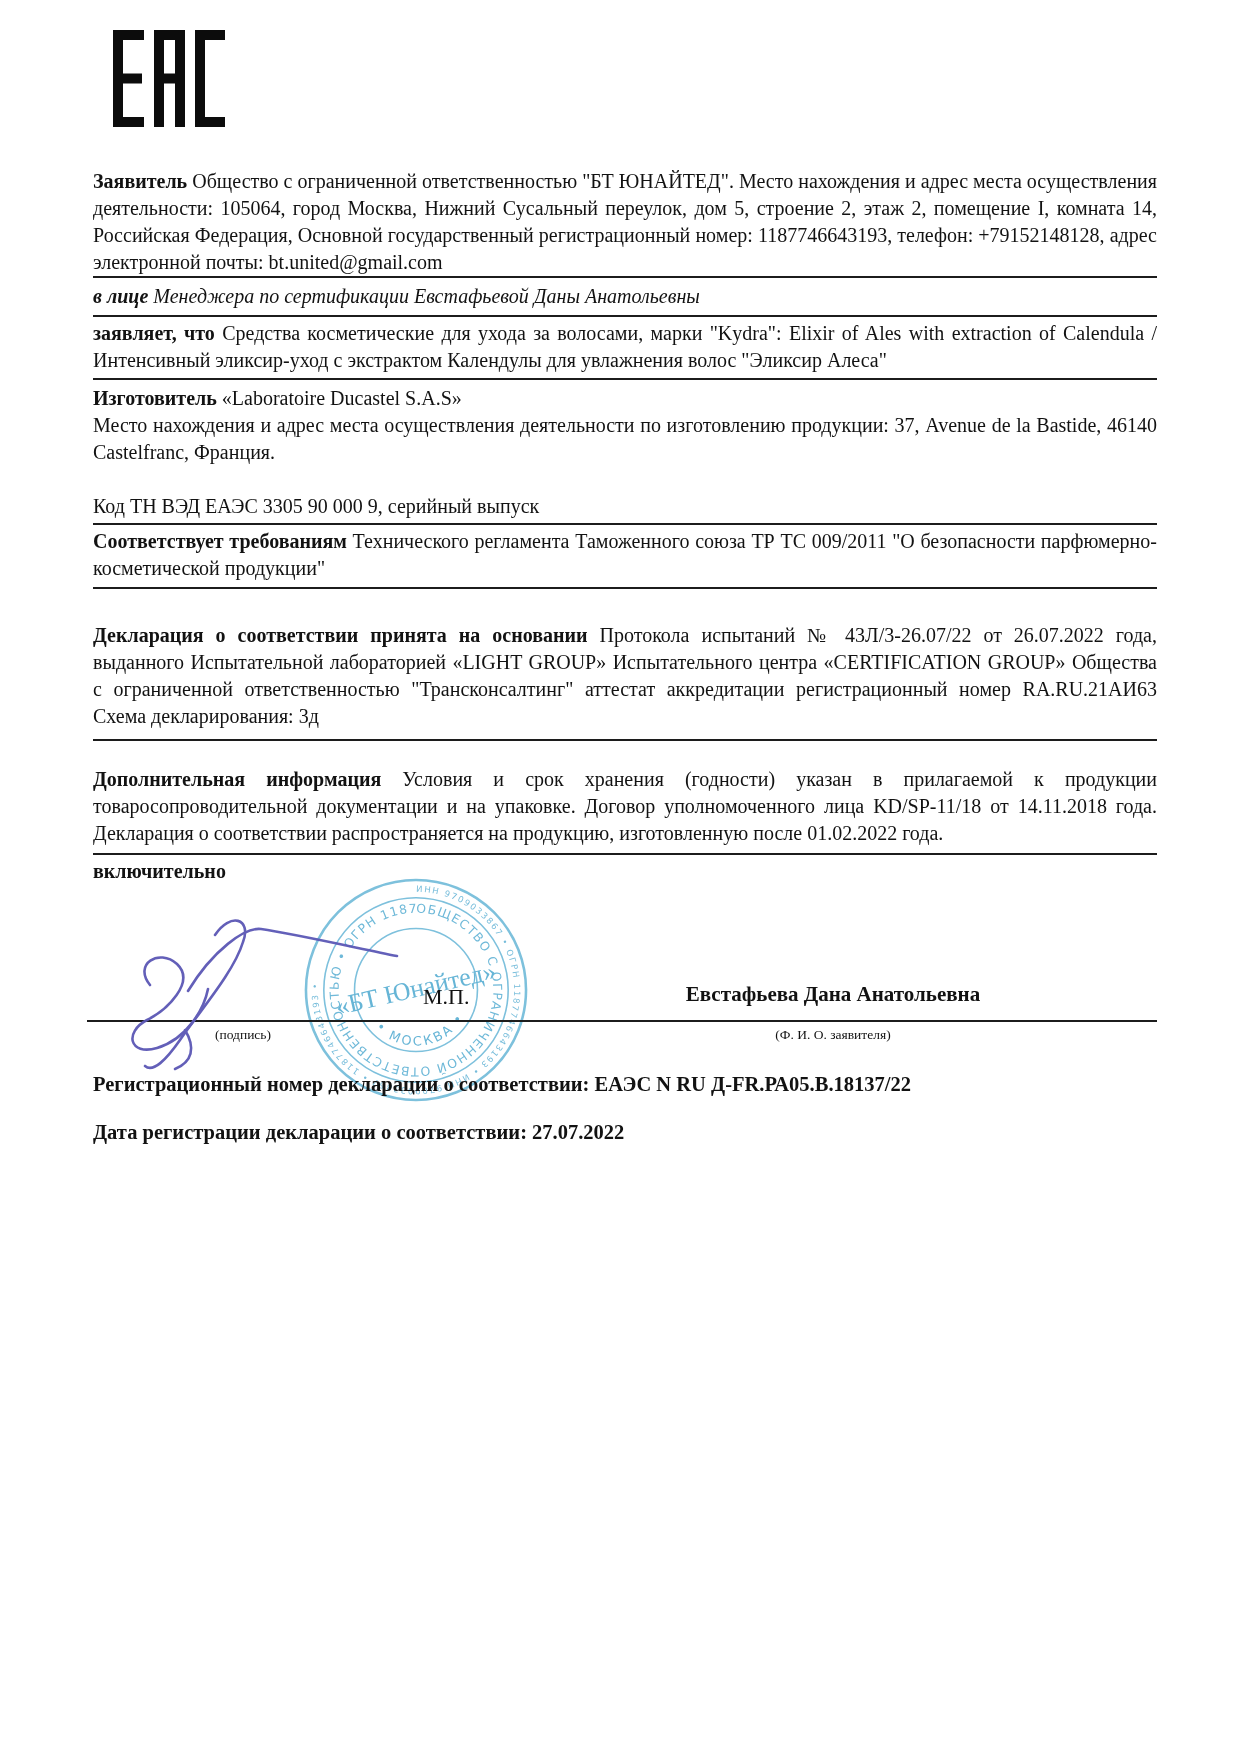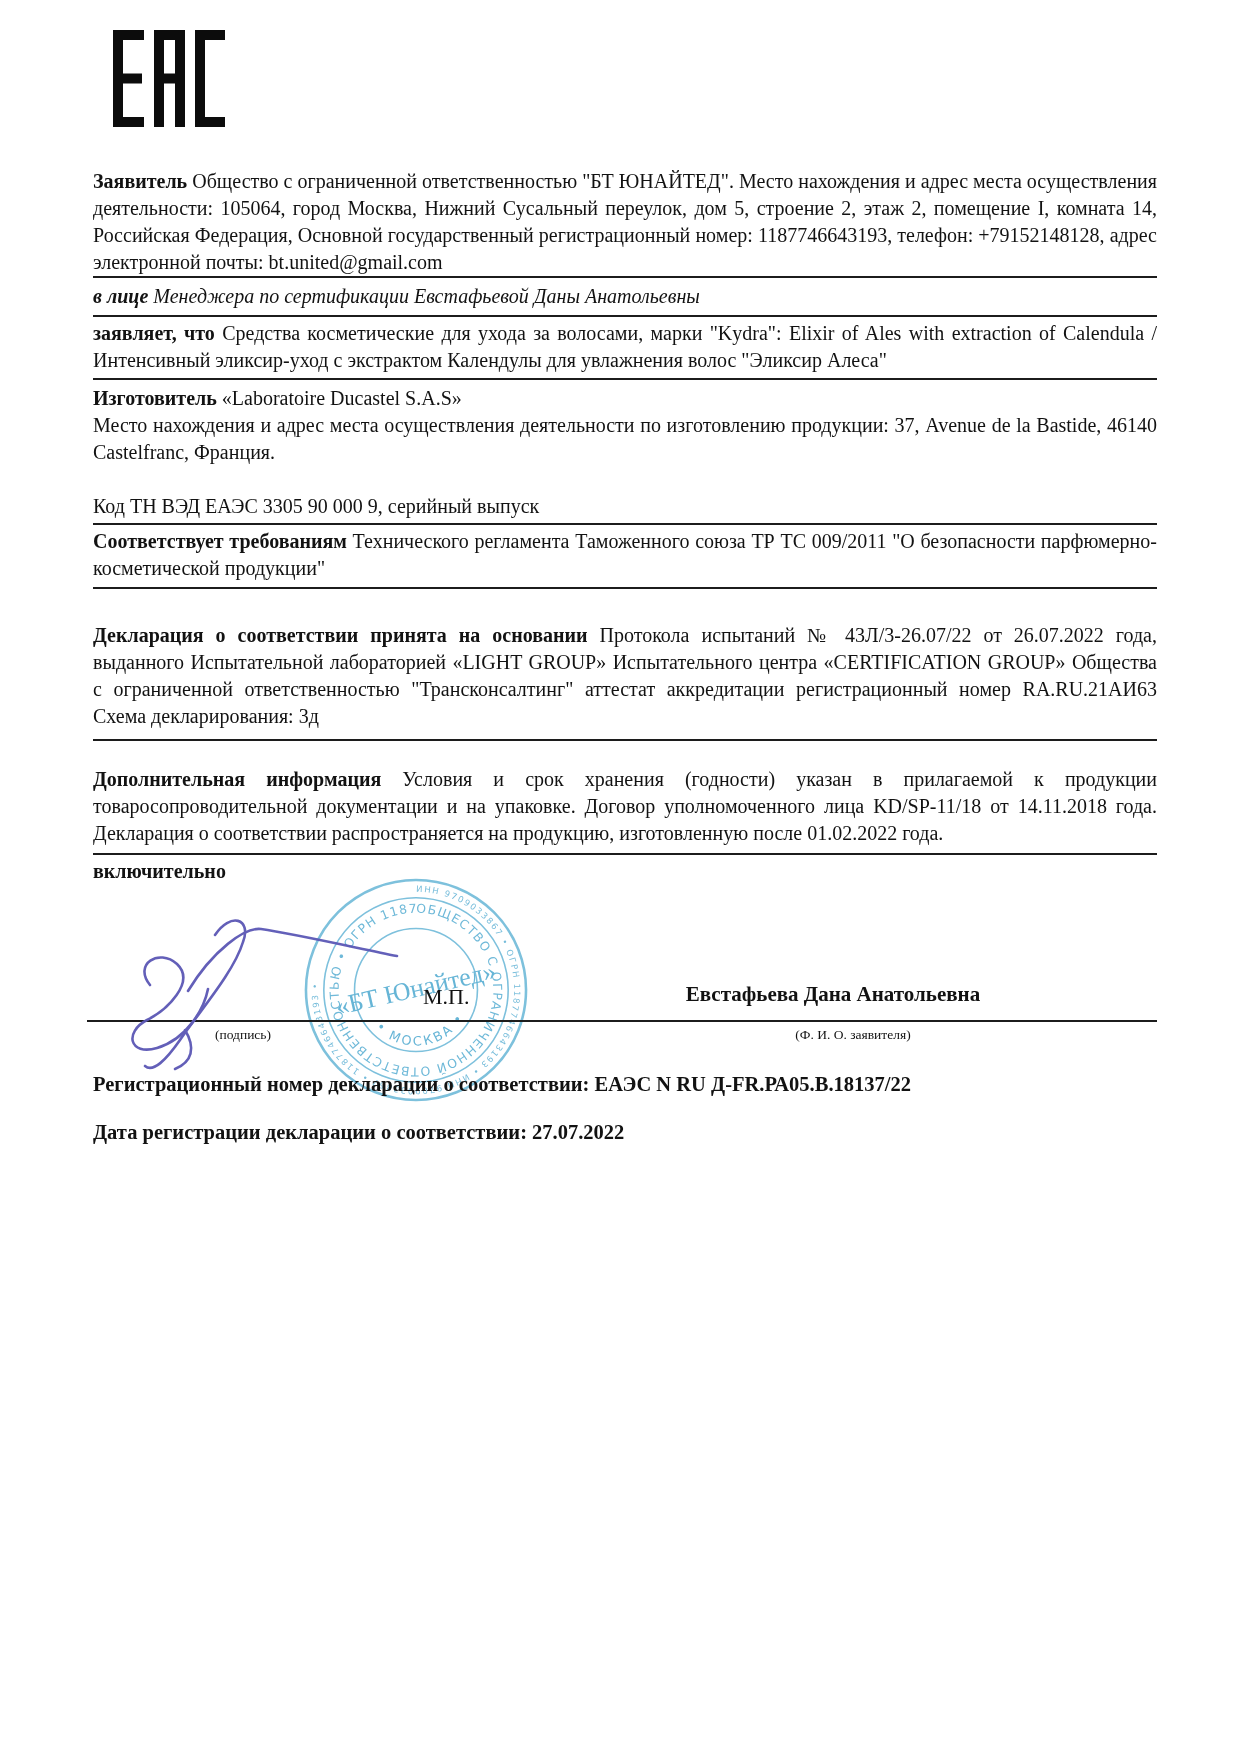--- a/index.html
+++ b/index.html
@@ -30,21 +30,21 @@
   .mt-basis{margin-top:33px;margin-bottom:9px;}
   .mt-additional{margin-top:25px;margin-bottom:6px;}
   .mt-validity{margin-top:3px;}
   .blk{display:block;}
   
   .sign-area{position:relative;height:168px;margin-top:4px;}
   .sigline{position:absolute;top:131px;left:-6px;right:0;border-top:2px solid #1c1c1c;}
   .mp{position:absolute;top:95px;left:330px;font-size:22px;}
   .signer{position:absolute;top:93px;left:520px;width:440px;text-align:center;font-size:21px;font-weight:bold;}
   .cap-sig{position:absolute;top:138px;left:55px;width:190px;text-align:center;font-size:13.5px;}
-  .cap-name{position:absolute;top:138px;left:540px;width:440px;text-align:center;font-size:13.5px;}
+  .cap-name{position:absolute;top:138px;left:520px;width:440px;text-align:center;font-size:13.5px;}
   .footer-line{margin:0;font-size:20.5px;line-height:26px;font-weight:bold;text-align:left;}
   .mt-reg{margin-top:14px;}
   .mt-date{margin-top:22px;}
   
   .stamp{position:absolute;left:302px;top:876px;width:228px;height:228px;z-index:0;opacity:0.92;}
   .signature{position:absolute;left:95px;top:890px;width:345px;height:185px;z-index:2;}
 </style>
 </head>
 <body>
 

